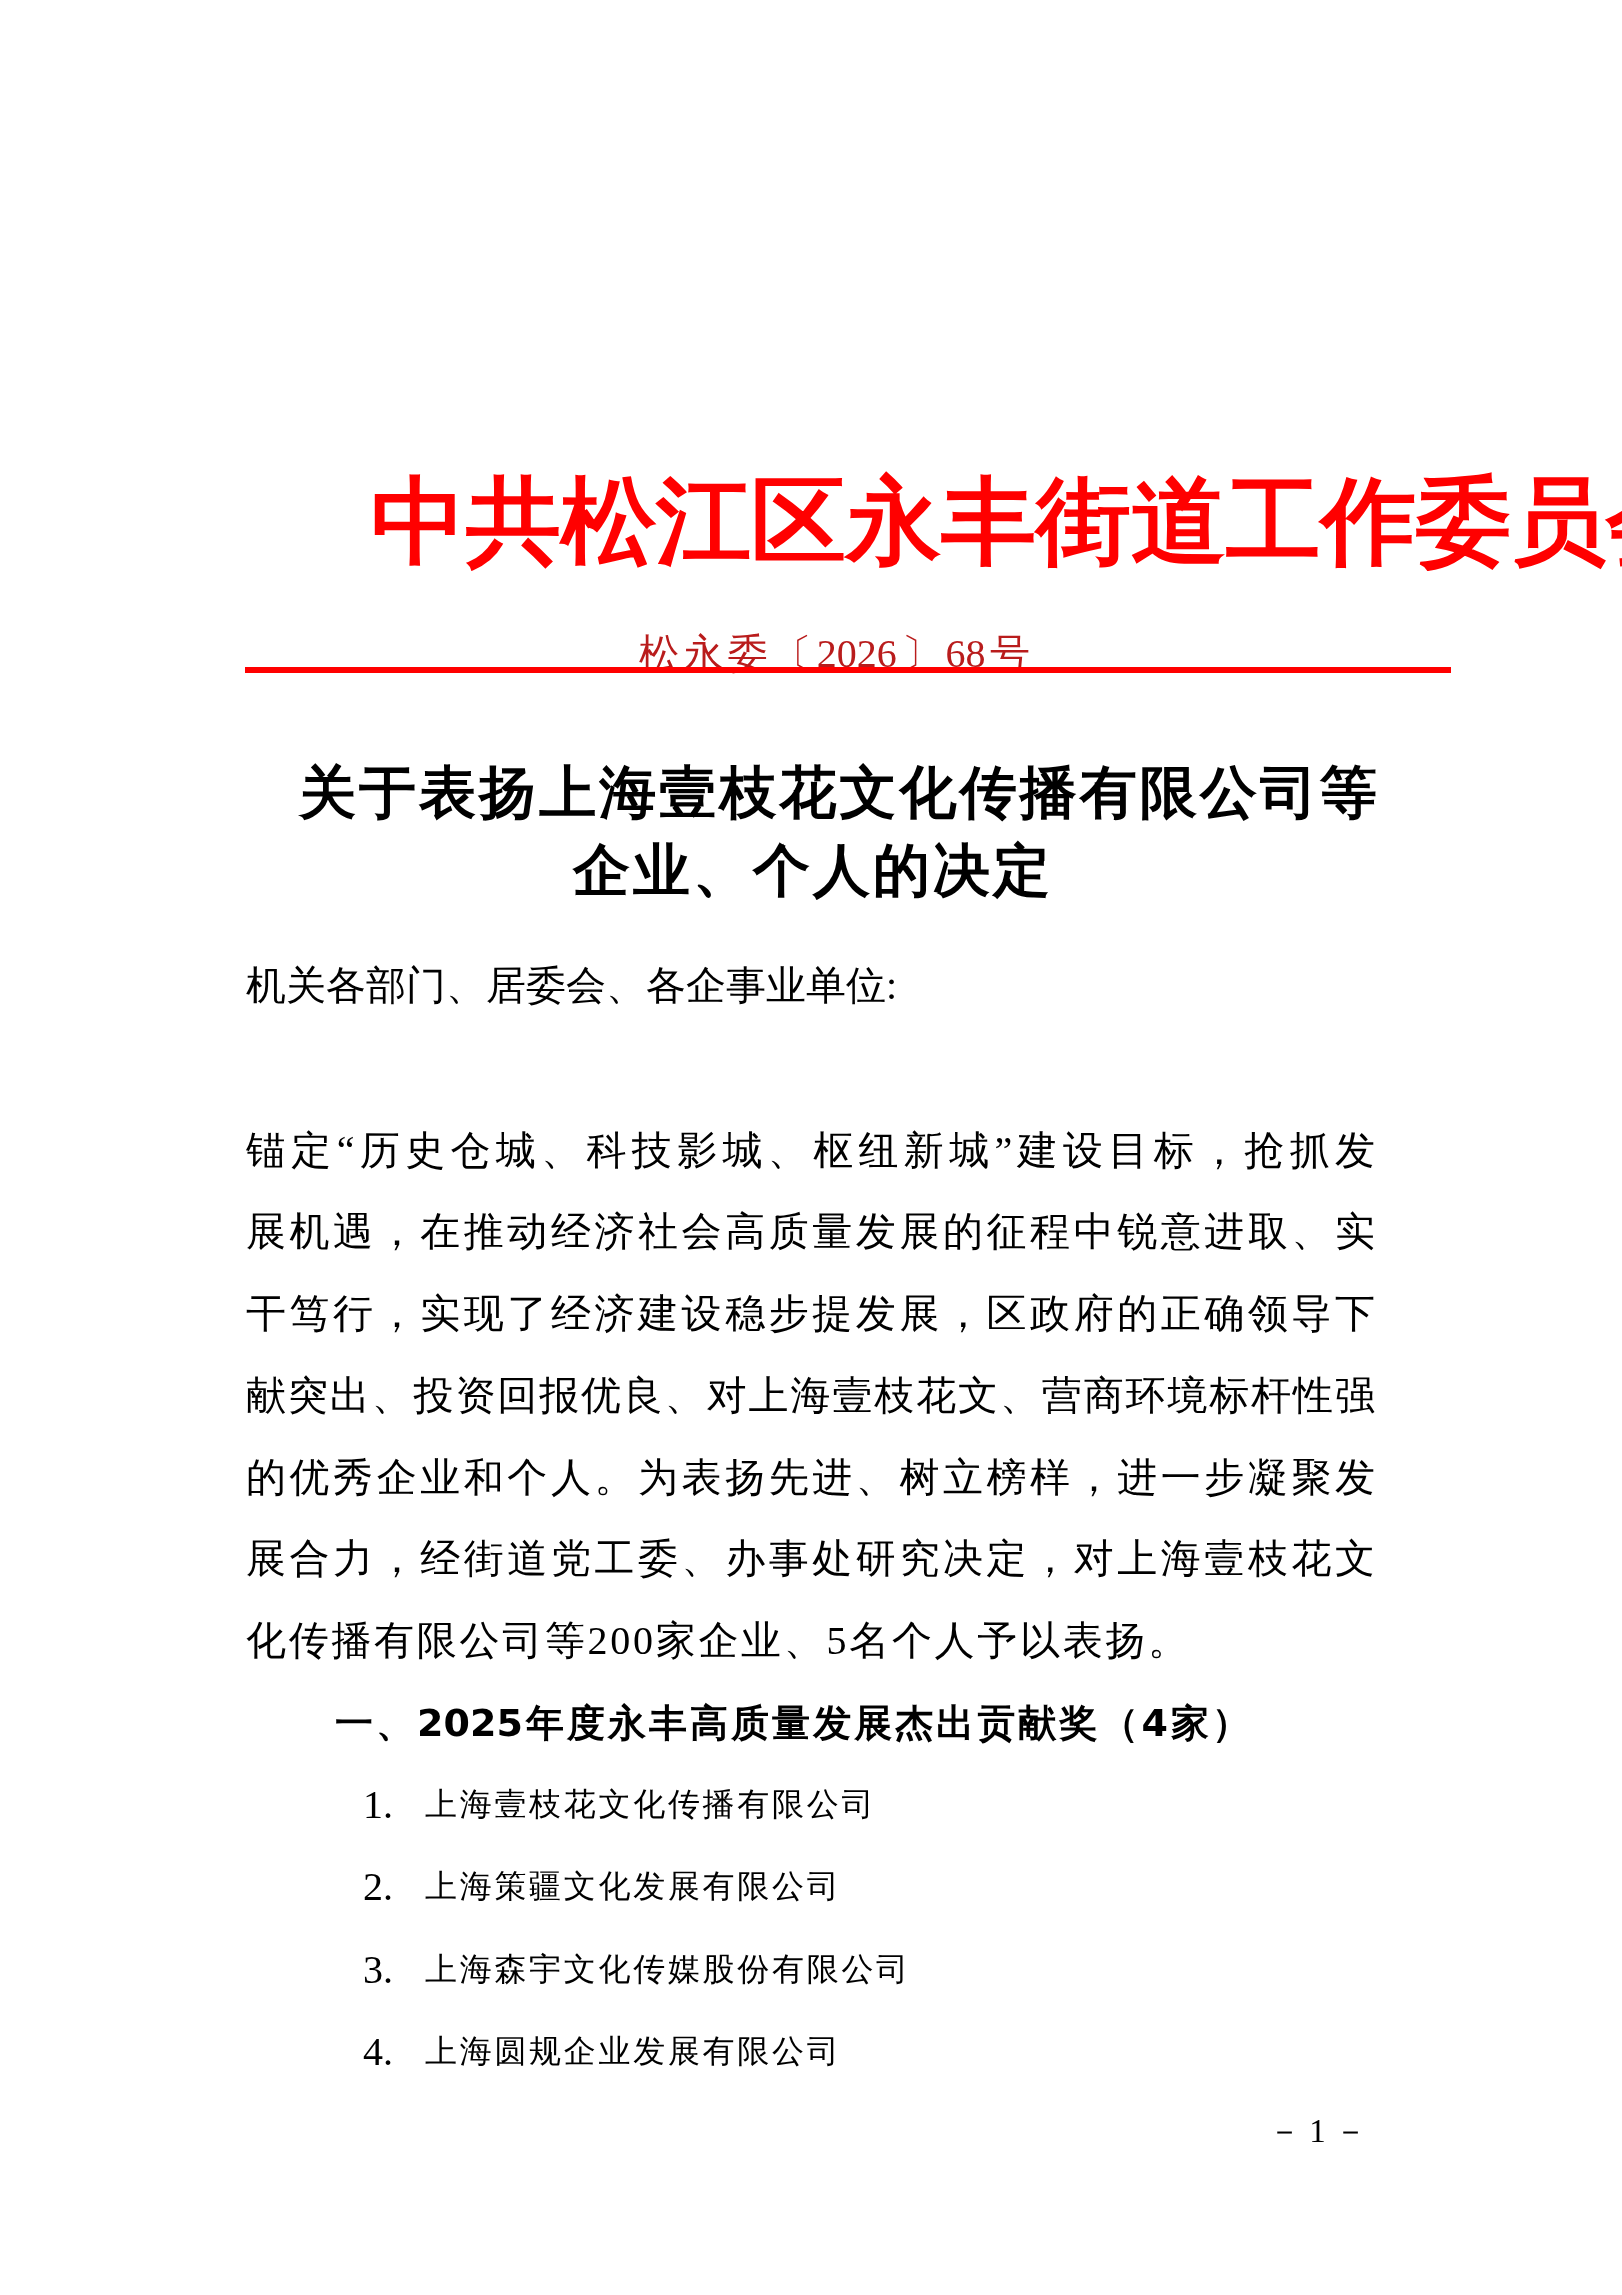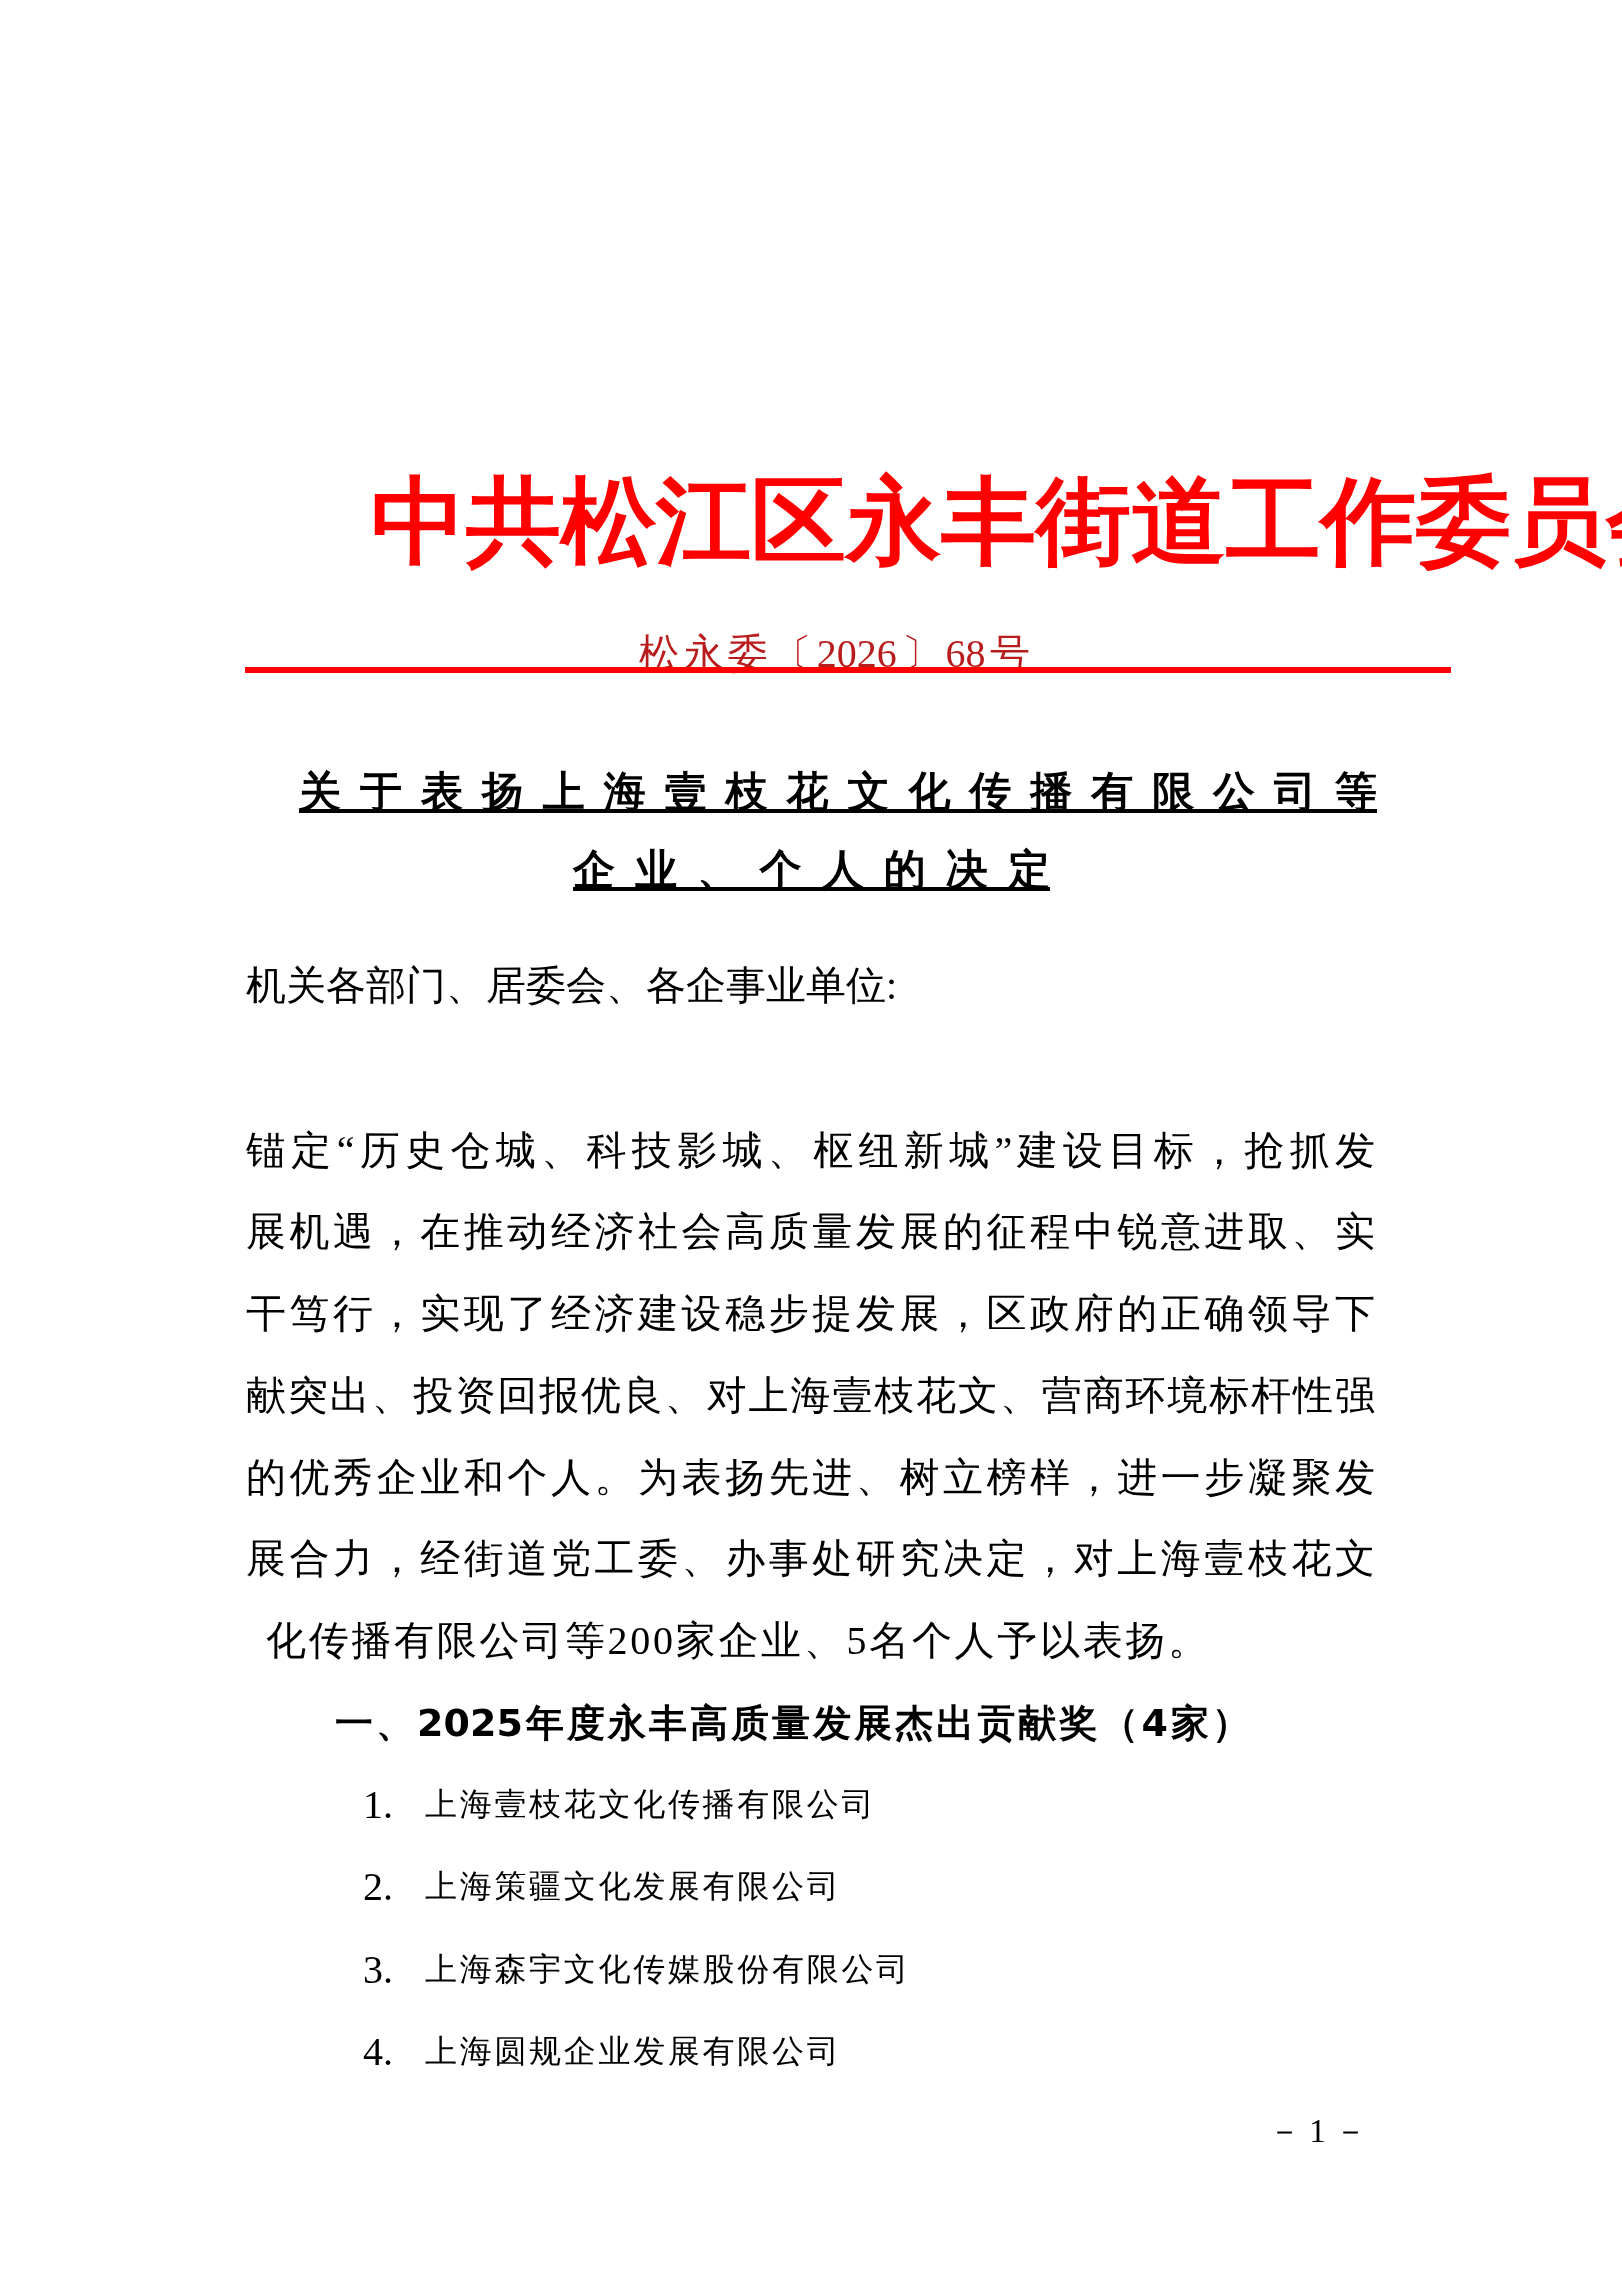--- a/index.html
+++ b/index.html
@@ -23,22 +23,22 @@
     text-align: justify; text-align-last: justify;
   }
   .red-rule {
     left: 245px; top: 667px; width: 1206px; height: 6.1px;
     background: #ff0000;
   }
   .doc-heading {
     color: #000000;
     font-family: "DejaVu Serif", "Liberation Serif", serif;
     font-weight: bold;
-    font-size: 42px; line-height: 68px; height: 68px;
-    text-align: justify; text-align-last: justify; text-decoration: underline;
+    font-size: 57px; line-height: 68px; height: 68px;
+    text-align: justify; text-align-last: justify;
   }
   .doc-heading.l1 { left: 299px; top: 758px; width: 1078px; }
   .doc-heading.l2 { left: 573px; top: 836px; width: 477px; }
 
   .body-line {
     color: #000000;
     font-family: "Liberation Serif", "DejaVu Serif", serif;
     font-size: 40px; line-height: 55px; height: 55px;
   }
   .body-line.justify { text-align: justify; text-align-last: justify; }
@@ -87,21 +87,21 @@
   <div class="abs doc-heading l2">企业、个人的决定</div>
 
   <div class="abs body-line" style="left:246px; top:958px;">机关各部门、居委会、各企事业单位:</div>
 
   <div class="abs body-line justify" style="left:246px; top:1123px; width:1129px;">锚定“历史仓城、科技影城、枢纽新城”建设目标，抢抓发</div>
   <div class="abs body-line justify" style="left:246px; top:1204px; width:1129px;">展机遇，在推动经济社会高质量发展的征程中锐意进取、实</div>
   <div class="abs body-line justify" style="left:246px; top:1286px; width:1129px;">干笃行，实现了经济建设稳步提发展，区政府的正确领导下</div>
   <div class="abs body-line justify" style="left:246px; top:1368px; width:1129px;">献突出、投资回报优良、对上海壹枝花文、营商环境标杆性强</div>
   <div class="abs body-line justify" style="left:246px; top:1450px; width:1129px;">的优秀企业和个人。为表扬先进、树立榜样，进一步凝聚发</div>
   <div class="abs body-line justify" style="left:246px; top:1531px; width:1129px;">展合力，经街道党工委、办事处研究决定，对上海壹枝花文</div>
-  <div class="abs body-line" style="left:246px; top:1613px; letter-spacing:2.7px;margin-left:20px;">化传播有限公司等200家企业、5名个人予以表扬。</div>
+  <div class="abs body-line" style="left:246px; top:1613px; letter-spacing:2.7px;">化传播有限公司等200家企业、5名个人予以表扬。</div>
 
   <div class="abs section-heading">一、2025年度永丰高质量发展杰出贡献奖（4家）</div>
 
   <div class="abs list-num" style="top:1777px;">1.</div>
   <div class="abs list-text" style="top:1777px;">上海壹枝花文化传播有限公司</div>
 
   <div class="abs list-num" style="top:1859px;">2.</div>
   <div class="abs list-text" style="top:1859px;">上海策疆文化发展有限公司</div>
 
   <div class="abs list-num" style="top:1942px;">3.</div>

